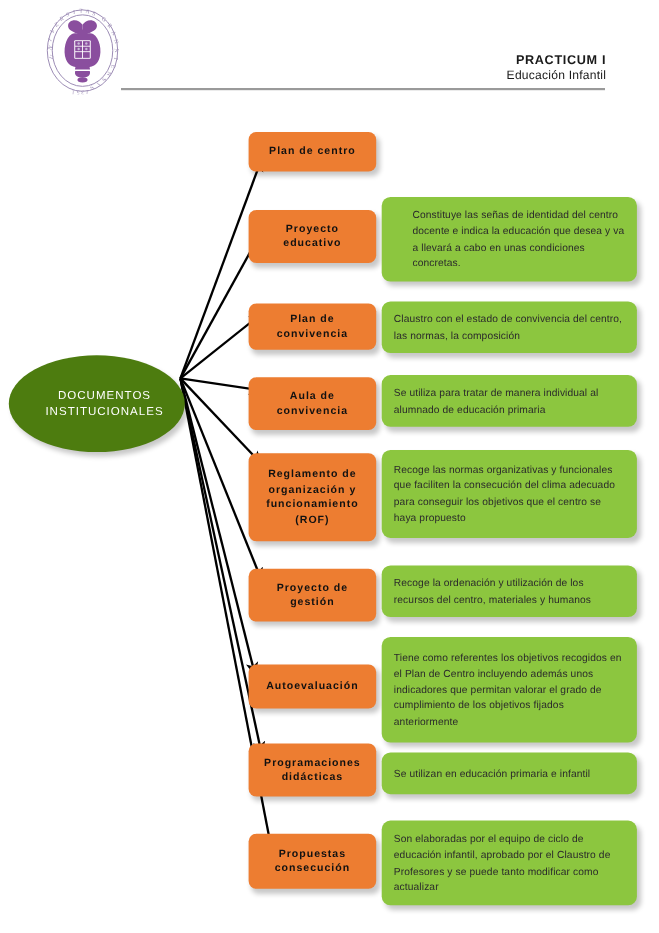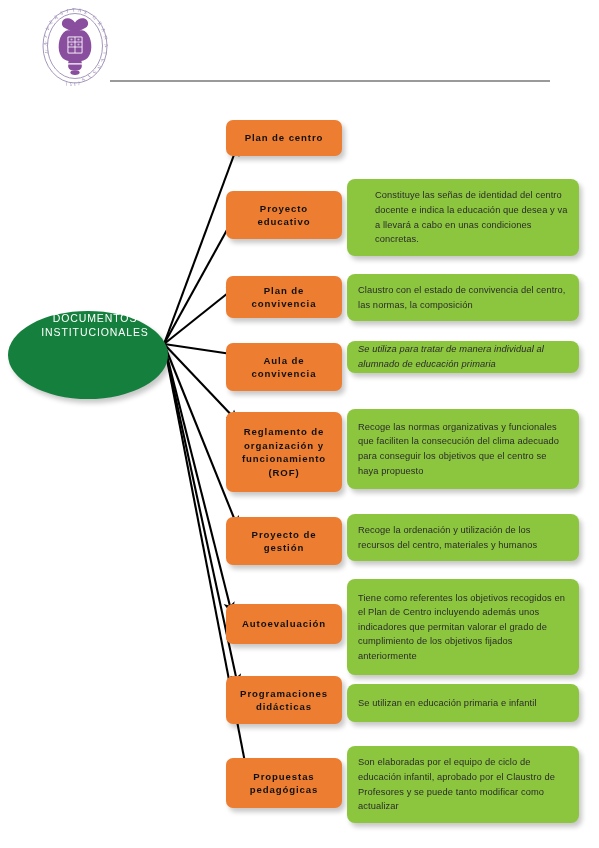--- a/index.html
+++ b/index.html
@@ -33,25 +33,25 @@
     background:#9a9a9a;
   }
 
   
   #diagram{position:absolute;left:0;top:96px;width:599px;height:752px;}
   #arrow-layer{position:absolute;left:0;top:0;width:599px;height:752px;}
 
   
   #central-node{
     position:absolute;
-    left:8px;top:215px;width:160px;height:88px;
+    left:8px;top:227px;width:160px;height:88px;
     border-radius:50%;
-    background:#15803d;
+    background:#4d7c0f;
     box-shadow:3px 4px 5px rgba(0,0,0,.22);
-    display:flex;align-items:flex-start;justify-content:center;
+    display:flex;align-items:center;justify-content:center;
   }
   #central-label{
     color:#ffffff;
     font-size:10.5px;
     letter-spacing:.9px;
     line-height:14px;
     text-align:center;
     padding-left:14px;
   }
   .node-box{
@@ -146,20 +146,24 @@
       <rect x="37.4" y="41.4" width="6.2" height="5.2"></rect>
     </g>
     <g fill="#C9B8D8">
       <circle cx="33.5" cy="33.5" r="1.1"></circle>
       <circle cx="40.5" cy="33.5" r="1.1"></circle>
       <circle cx="33.5" cy="38.5" r="1.1"></circle>
       <circle cx="40.5" cy="38.5" r="1.1"></circle>
     </g>
   </svg>
 
+  <div id="header-titles">
+    <div class="l1">PRACTICUM I</div>
+    <div class="l2">Educación Infantil</div>
+  </div>
 
   <div id="header-rule"></div>
 </div>
 
 <div id="diagram">
 
   <svg id="arrow-layer" viewBox="0 0 599 752" xmlns="http://www.w3.org/2000/svg">
     <defs>
       <marker id="ah" markerWidth="7" markerHeight="7" refX="5.6" refY="3" orient="auto" markerUnits="strokeWidth">
         <path d="M0,0.3 L6.2,3 L0,5.7 L1.5,3 Z" fill="#000000"></path>
@@ -210,21 +214,21 @@
   <div class="desc-box" style="top:178px;height:47px;">
     <div class="desc-text">Claustro con el estado de convivencia del centro, las normas, la composición</div>
   </div>
 
   <div class="node-box" style="top:247px;height:48px;">
     <div class="node-label">
       <span>Aula de</span><br>
       <span>convivencia</span>
     </div>
   </div>
-  <div class="desc-box" style="top:245px;height:32px;font-style:italic;">
+  <div class="desc-box" style="top:245px;height:47px;">
     <div class="desc-text">Se utiliza para tratar de manera individual al alumnado de educación primaria</div>
   </div>
 
   <div class="node-box" style="top:316px;height:80px;">
     <div class="node-label">
       <span>Reglamento de</span><br>
       <span>organización y</span><br>
       <span>funcionamiento</span><br>
       <span>(ROF)</span>
     </div>
@@ -258,20 +262,20 @@
       <span>didácticas</span>
     </div>
   </div>
   <div class="desc-box" style="top:588px;height:38px;">
     <div class="desc-text">Se utilizan en educación primaria e infantil</div>
   </div>
 
   <div class="node-box" style="top:662px;height:50px;">
     <div class="node-label">
       <span>Propuestas</span><br>
-      <span>pedagógicas</span>
+      <span>consecución</span>
     </div>
   </div>
   <div class="desc-box" style="top:650px;height:77px;">
     <div class="desc-text">Son elaboradas por el equipo de ciclo de educación infantil, aprobado por el Claustro de Profesores y se puede tanto modificar como actualizar</div>
   </div>
 
 </div>
 
 </body></html>

